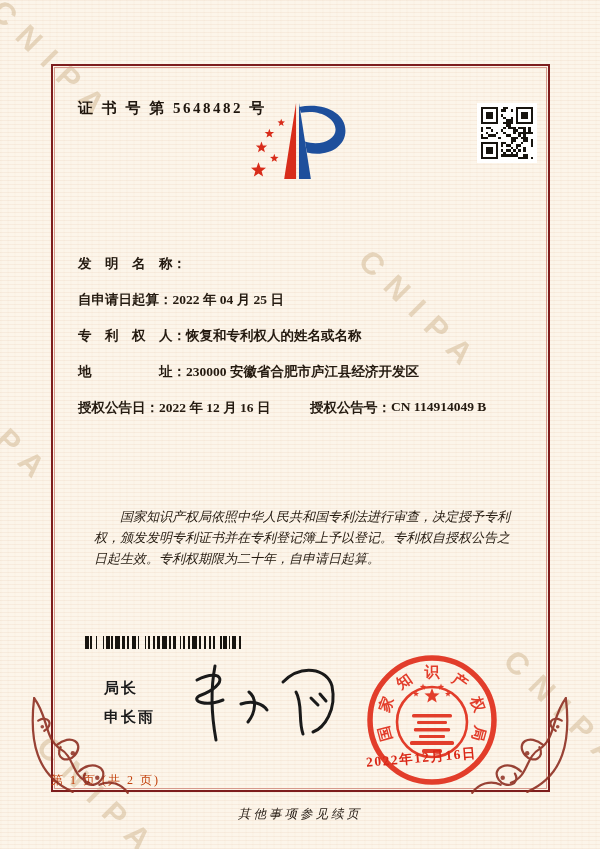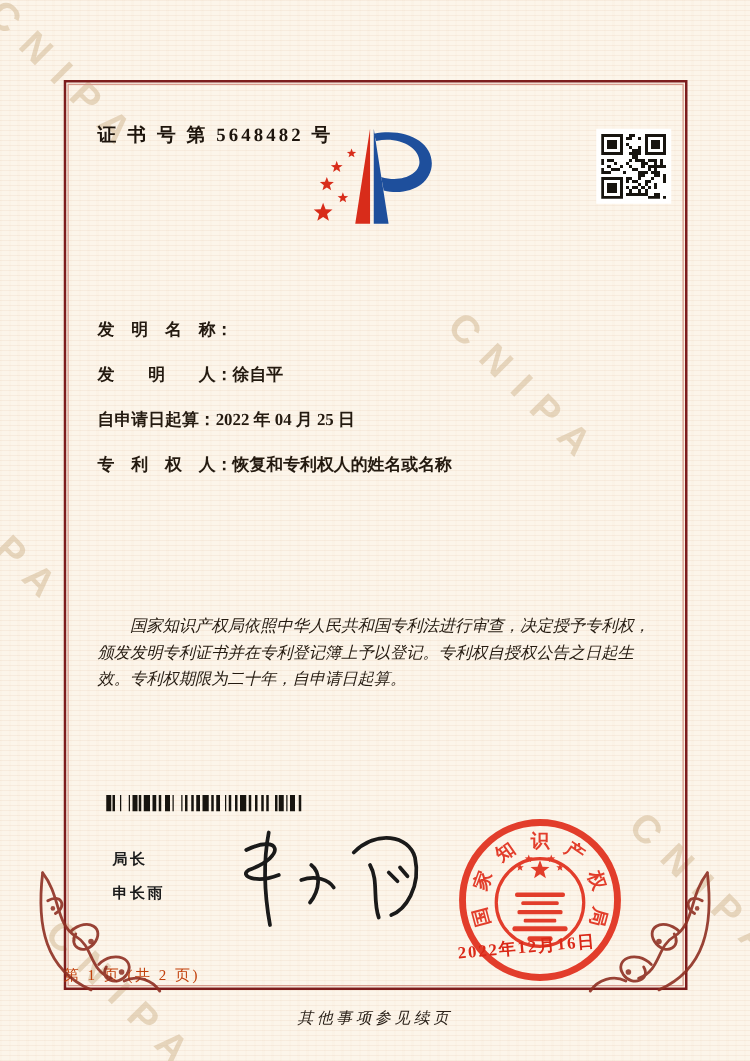--- a/index.html
+++ b/index.html
@@ -24,26 +24,26 @@
          font-size:32px;font-weight:bold;letter-spacing:17px;text-indent:17px;color:#15100a;}
   .fields{position:absolute;left:78px;top:246px;width:460px;}
   .frow{height:36px;display:flex;align-items:center;font-size:13.5px;font-weight:bold;
         white-space:nowrap;color:#241a10;}
   .frow .lbl{flex:0 0 auto;}
   .frow .val{flex:0 0 auto;}
   .grp{display:inline-flex;}
   .grp.first{width:232px;}
   .legal{position:absolute;left:78px;top:491px;width:452px;font-size:13px;line-height:1.6;
          font-style:italic;font-weight:500;color:#241a10;}
-  .legal p{margin:0;text-indent:2em;}
+  .legal p{margin:16px;text-indent:2em;}
   .barcode{position:absolute;left:85px;top:636px;width:156px;height:13px;display:flex;}
   .barcode span{display:block;height:100%;}
-  .officer{position:absolute;left:90px;top:679px;
+  .officer{position:absolute;left:104px;top:679px;
            font-family:"Liberation Sans","DejaVu Sans",sans-serif;font-weight:bold;
-           font-size:12px;color:#1c1c1c;}
+           font-size:15px;color:#1c1c1c;}
   .officer div{margin-bottom:10px;letter-spacing:2px;}
   .signature{position:absolute;left:185px;top:650px;width:160px;height:100px;}
   .seal{position:absolute;left:362px;top:650px;width:140px;height:140px;opacity:0.93;}
   .seal-stroke{fill:none;stroke:#e1301d;}
   .seal-char{font-size:15px;font-weight:bold;fill:#e1301d;text-anchor:middle;
              dominant-baseline:middle;font-family:"Liberation Serif",serif;}
   .seal-date{position:absolute;left:366px;top:749px;transform:rotate(-5deg);
              font-size:13.5px;font-weight:bold;letter-spacing:1.5px;color:#da2817;
              white-space:nowrap;z-index:3;}
   .page-no{position:absolute;left:51px;top:772px;width:495px;
@@ -203,30 +203,40 @@
         <rect x="2" y="16" width="3" height="3" fill="#17140f"></rect>
       </svg>
   </div>
 
 
   <div class="fields">
     <div class="frow">
       <span class="lbl">发　明　名　称：</span>
     </div>
     <div class="frow">
-      <span class="lbl">发　　明　　人：</span>
-      <span class="val">徐自平</span>
-    </div>
-    <div class="frow">
       <span class="lbl">自申请日起算：</span>
       <span class="val">2022 年 04 月 25 日</span>
     </div>
     <div class="frow">
       <span class="lbl">专　利　权　人：</span>
       <span class="val">恢复和专利权人的姓名或名称</span>
+    </div>
+    <div class="frow">
+      <span class="lbl">地　　　　　址：</span>
+      <span class="val">230000 安徽省合肥市庐江县经济开发区</span>
+    </div>
+    <div class="frow">
+      <span class="grp first">
+        <span class="lbl">授权公告日：</span>
+        <span class="val">2022 年 12 月 16 日</span>
+      </span>
+      <span class="grp">
+        <span class="lbl">授权公告号：</span>
+        <span class="val">CN 114914049 B</span>
+      </span>
     </div>
   </div>
 
   <div class="legal">
     <p>国家知识产权局依照中华人民共和国专利法进行审查，决定授予专利权，颁发发明专利证书并在专利登记簿上予以登记。专利权自授权公告之日起生效。专利权期限为二十年，自申请日起算。</p>
   </div>
 
   <div class="barcode" id="barcode">
       <span style="width: 3.51px; background: rgb(23, 20, 15);"></span>
       <span style="width: 1.75px; background: transparent;"></span>

